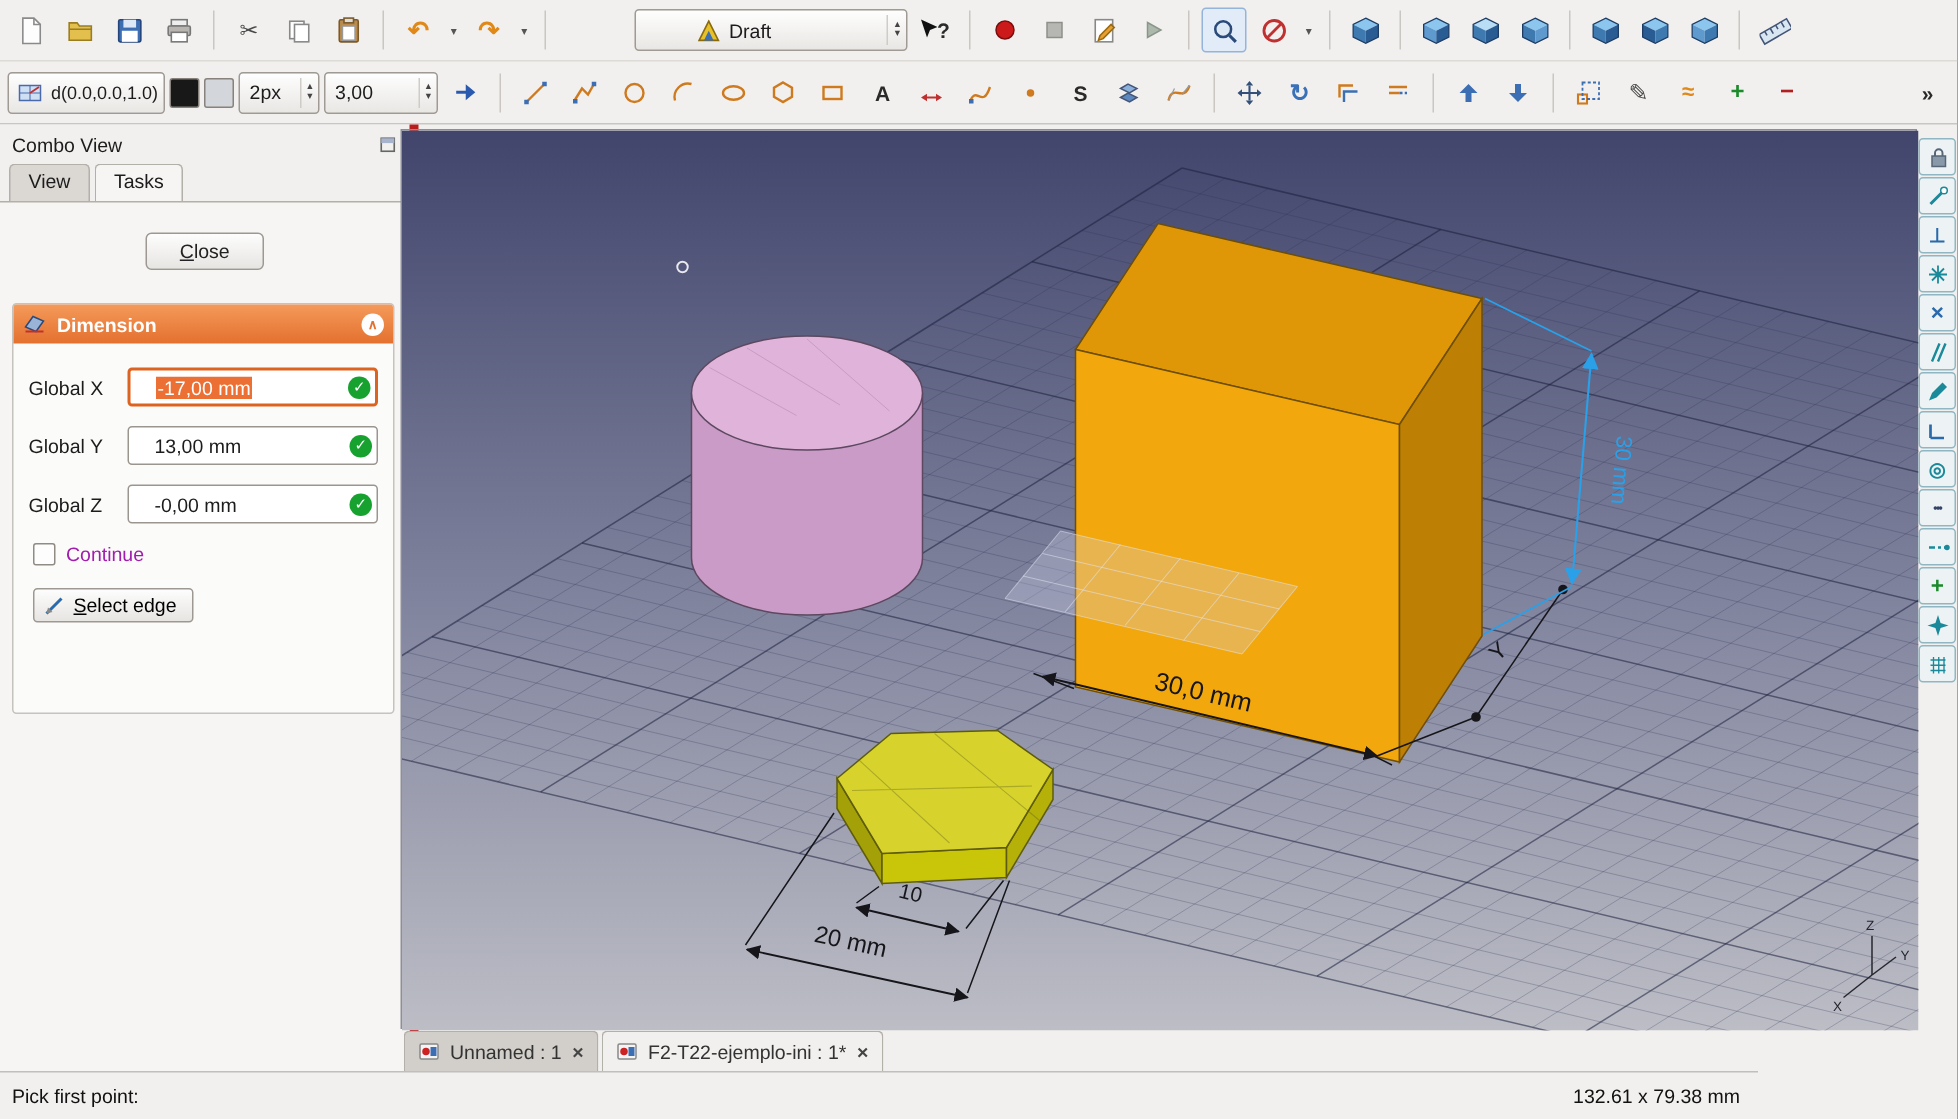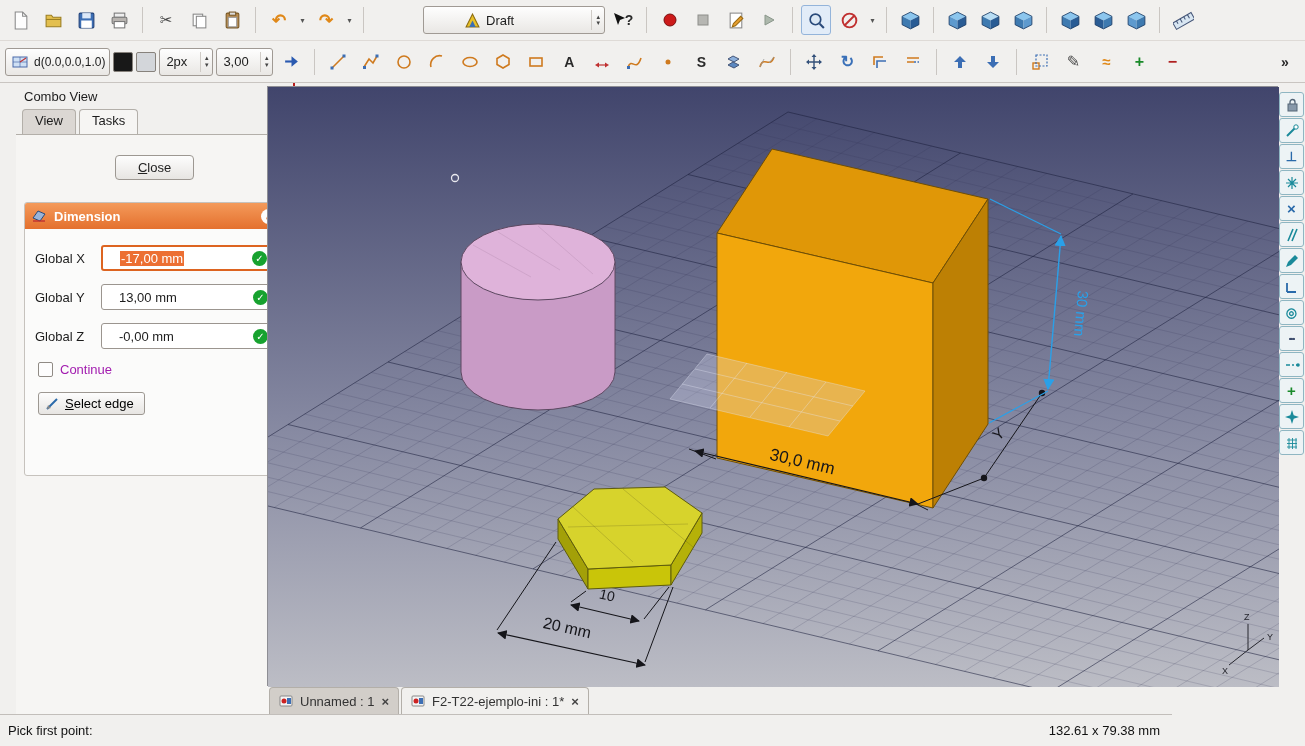--- a/index.html
+++ b/index.html
@@ -13,21 +13,21 @@
 .tbtn.active-tool{background:#e2ecf8;border:1px solid #94b4da;}
 .glyph{font-size:15px;color:#4a4a4a;}
 .glyph.orange{color:#e08818;font-weight:bold;font-size:17px;}
 .glyph.blue{color:#3a70b8;font-weight:bold;}
 .glyph.dark{color:#2a2a2a;font-weight:bold;font-size:14px;}
 .drop{width:11px;height:28px;display:flex;align-items:center;justify-content:center;font-size:8px;color:#555;flex:0 0 auto;}
 .sep{width:1px;height:26px;background:#cac6c2;margin:0 5px;flex:0 0 auto;}
 .combo-box{display:flex;align-items:center;height:28px;border:1px solid #a09a94;border-radius:3px;background:linear-gradient(#fefefe,#e9e7e4);padding:0 4px 0 6px;gap:6px;flex:0 0 auto;}
 .spin{display:flex;flex-direction:column;align-items:center;justify-content:center;font-size:7px;line-height:6.5px;color:#444;margin-left:auto;padding-left:4px;border-left:1px solid #cfcbc6;height:20px;}
 .swatch{width:20px;height:20px;border:1px solid #87827c;border-radius:2px;flex:0 0 auto;}
-.panel{position:absolute;left:16px;top:83px;width:279px;height:631px;background:#f1f0ee;border-right:2px solid #b91c1c;}
+.panel{position:absolute;left:0;top:83px;width:279px;height:631px;background:#f1f0ee;border-right:6px solid #b91c1c;}
 .panel-head{height:26px;display:flex;align-items:center;justify-content:space-between;padding:0 8px;}
 .ptabs{display:flex;padding:0 6px;gap:3px;height:25px;}
 .ptab{padding:3px 12px 0;border:1px solid #b3afa9;border-bottom:none;border-radius:4px 4px 0 0;background:#dbd7d3;font-size:13px;}
 .ptab.sel{background:#f6f5f3;}
 .panel-body{position:absolute;left:0;top:51px;right:0;bottom:0;background:#f6f5f3;border-top:1px solid #b3afa9;}
 .close-row{text-align:center;margin:20px 0 22px;}
 .pbtn{border:1px solid #9d9892;border-radius:4px;background:linear-gradient(#fdfdfd,#e7e5e2);padding:4px 22px;font-size:13px;color:#222;}
 .mn{display:inline-block;}
 .mn::first-letter{text-decoration:underline;}
 .taskbox{margin:0 10px 0 8px;border:1px solid #c6c2bd;border-radius:3px;background:#fbfbfa;padding-bottom:60px;}
@@ -250,21 +250,21 @@
     </div>
     <span class="swatch" style="background:#181818;"></span>
     <span class="swatch" style="background:#d3d6da;"></span>
     <div class="combo-box" style="width:54px;">
       <span>2px</span>
       <span class="spin">
           <span>▴</span>
           <span>▾</span>
         </span>
     </div>
-    <div class="combo-box" style="width:57px;">
+    <div class="combo-box" style="width:76px;">
       <span>3,00</span>
       <span class="spin">
           <span>▴</span>
           <span>▾</span>
         </span>
     </div>
     <button class="tbtn">
         <svg width="17" height="17" viewBox="0 0 16 16">
           <path d="M2 8h7" stroke="#2a5ab0" stroke-width="2"></path>
           <path d="M8 3l6 5-6 5z" fill="#2a5ab0"></path>

